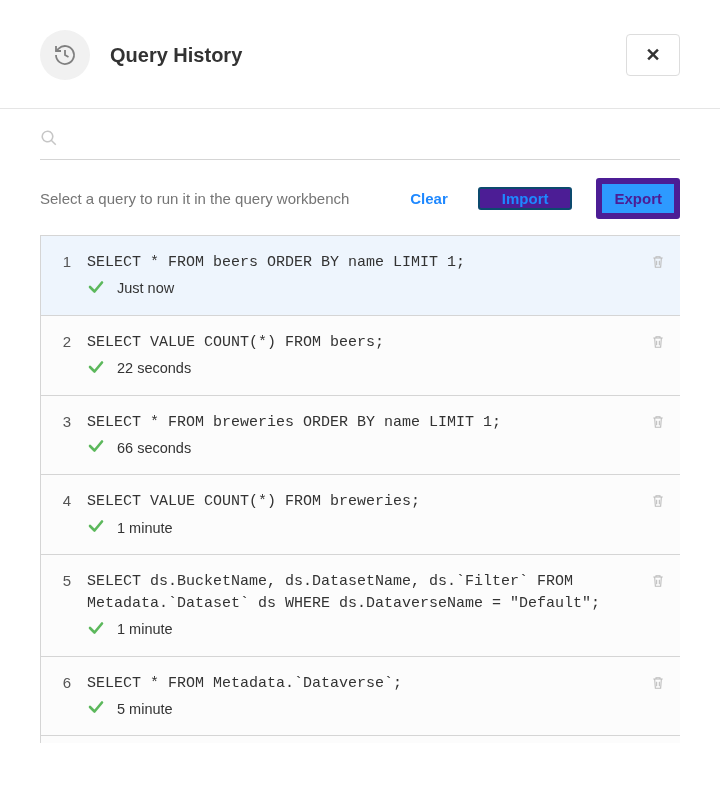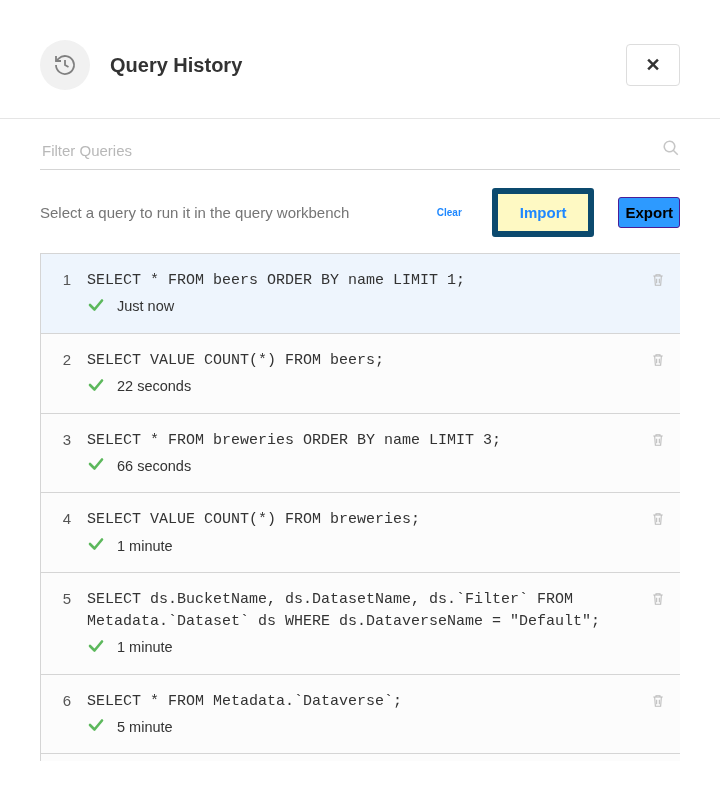--- a/index.html
+++ b/index.html
@@ -6,21 +6,21 @@
   html, body {
     margin: 0; padding: 0;
     font-family: -apple-system, BlinkMacSystemFont, "Segoe UI", Helvetica, Arial, sans-serif;
     background: #fff;
     color: #333;
     width: 720px; height: 800px;
     overflow: hidden;
   }
   .header {
     display: flex; align-items: center;
-    padding: 40px 40px 28px 40px;
+    padding: 30px 40px 28px 40px;
   }
   .header-icon {
     width: 50px; height: 50px; border-radius: 50%;
     background: #f1f1f1;
     display: flex; align-items: center; justify-content: center;
     margin-right: 20px;
   }
   .header-icon svg { width: 24px; height: 24px; stroke: #808080; fill: none; stroke-width: 1.8; }
   .header-title {
     font-size: 20px; font-weight: 700; color: #333;
@@ -57,32 +57,32 @@
     display: flex; align-items: center;
     padding: 18px 0 16px 0;
     gap: 24px;
   }
   .instruction {
     flex: 1;
     font-size: 15px; color: #757575;
   }
   .btn-link {
     background: none; border: none;
-    color: #1e88ff; font-weight: 600; font-size: 10px;
+    color: #1e88ff; font-weight: 600; font-size: 15px;
     cursor: pointer; padding: 6px 6px;
   }
   .btn-outline {
-    background: #fef9c3; border: 6px solid #0c4a6e;
+    background: #4c1d95; border: 2px solid #0c4a6e;
     color: #1e88ff; font-weight: 600; font-size: 15px;
-    padding: 10px 22px; border-radius: 3px; cursor: pointer;
+    padding: 1px 22px; border-radius: 3px; cursor: pointer;
   }
   .btn-primary {
-    background: #2d9aff; border: 1px solid #4c1d95;
-    color: #000000; font-weight: 600; font-size: 15px;
-    padding: 6px 6px; border-radius: 3px; cursor: pointer;
+    background: #2d9aff; border: 6px solid #4c1d95;
+    color: #4c1d95; font-weight: 600; font-size: 15px;
+    padding: 6px 12px; border-radius: 3px; cursor: pointer;
   }
   .list-container {
     border-top: 1px solid #d5d5d5;
     border-left: 1px solid #d5d5d5;
     height: 508px;
     overflow-y: scroll;
   }
   .query-row {
     border-bottom: 1px solid #d5d5d5;
     padding: 16px 14px 16px 14px;
@@ -139,21 +139,20 @@
   <div class="close-btn">
     <span>✕</span>
   </div>
 </div>
 
 <div class="divider-top"></div>
 
 <div class="body">
 
   <div class="filter-row">
-    <input class="filter-input" type="text" placeholder="Filter Queries" style="">
     <span class="search-icon">
       <svg viewBox="0 0 24 24">
           <path d="M10 2a8 8 0 1 0 4.906 14.32l5.387 5.387 1.414-1.414-5.387-5.387A8 8 0 0 0 10 2zm0 2a6 6 0 1 1 0 12 6 6 0 0 1 0-12z"></path>
         </svg>
     </span>
   </div>
 
   <div class="action-row">
     <div class="instruction">Select a query to run it in the query workbench</div>
     <button class="btn-link">Clear</button>
@@ -196,21 +195,21 @@
               <path d="M5 6h14"></path>
               <path d="M9 6V4h6v2"></path>
               <path d="M7 6l1 14h8l1-14"></path>
               <path d="M10 10v7"></path>
               <path d="M14 10v7"></path>
             </svg></span></div>
       </div>
       <div class="query-row">
         <div class="row-num">3</div>
         <div class="row-content">
-          <div class="row-sql">SELECT * FROM breweries ORDER BY name LIMIT 3;</div>
+          <div class="row-sql">SELECT * FROM breweries ORDER BY name LIMIT 1;</div>
           <div class="row-meta">
             <span class="check-icon"><svg viewBox="0 0 24 24">
                 <path d="M4 12 L10 18 L20 6" fill="none" stroke="#5cb85c" stroke-width="3.5" stroke-linecap="round" stroke-linejoin="round"></path>
               </svg></span>
             <span class="row-time">66 seconds</span>
           </div>
         </div>
         <div class="trash-icon"><span><svg viewBox="0 0 24 24">
               <path d="M5 6h14"></path>
               <path d="M9 6V4h6v2"></path>

